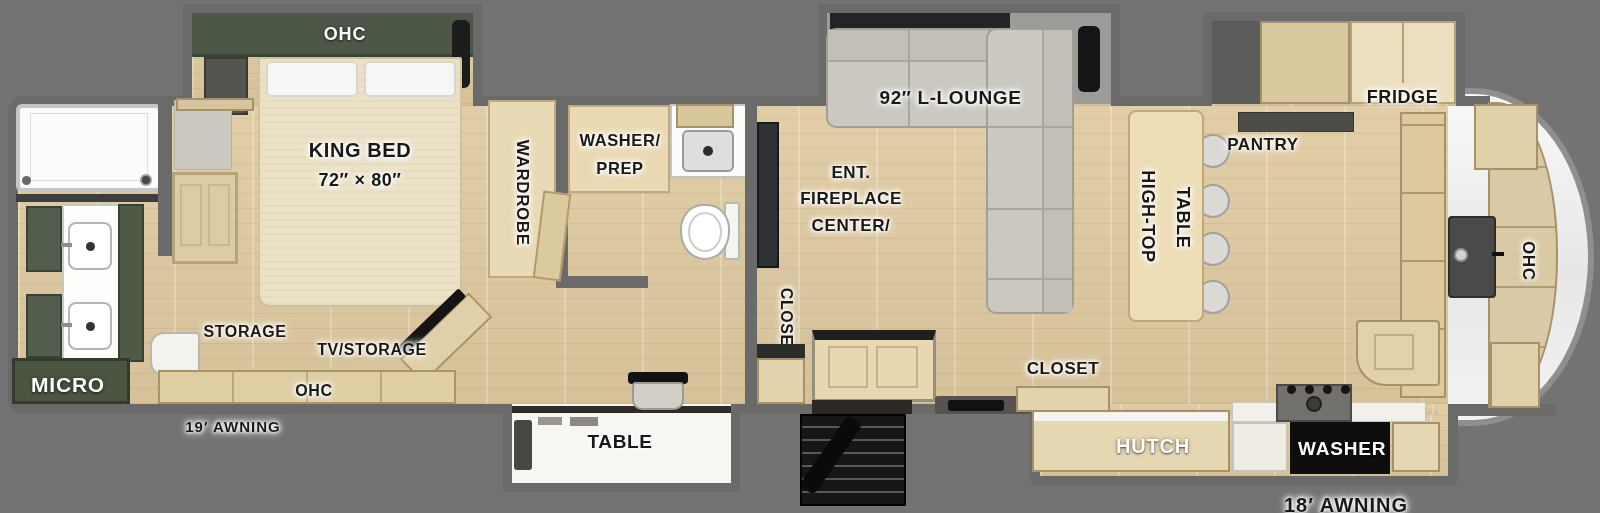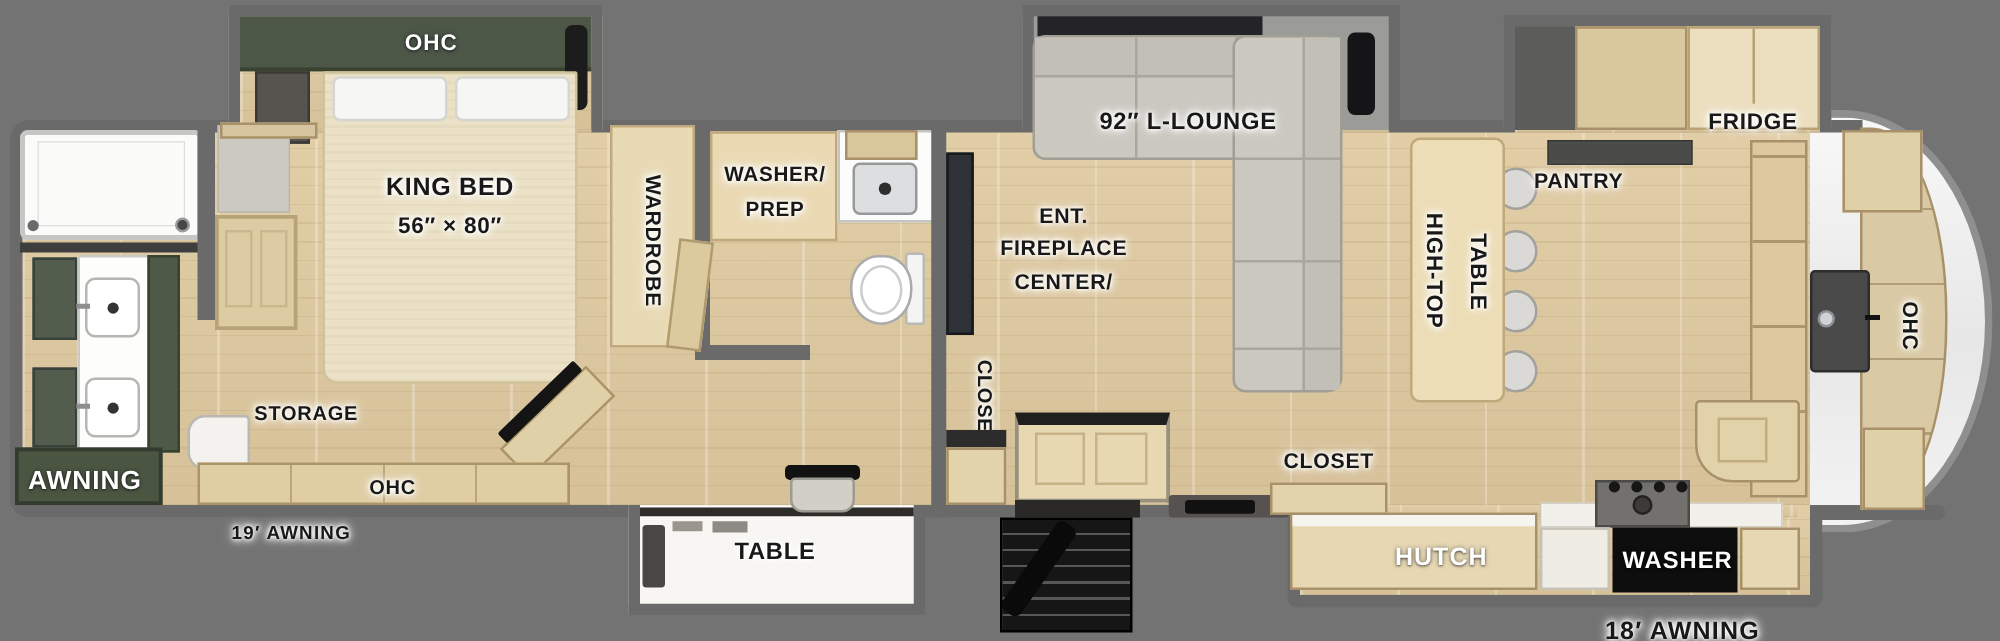--- a/index.html
+++ b/index.html
@@ -49,54 +49,55 @@
   <div class="lblw" style="left:300px;top:22px;width:90px;font-size:18px;">OHC</div>
   <div class="abs" style="left:204px;top:57px;width:44px;height:58px;background:#55544f;border:2px solid #3a3937;"></div>
   <div class="abs" style="left:452px;top:20px;width:18px;height:68px;background:#1c1c1c;border-radius:6px;"></div>
 
   <div class="abs" style="left:258px;top:57px;width:204px;height:250px;background:#ebe1c6;border:2px solid #cfc29c;border-radius:2px 2px 12px 12px;
               background-image:repeating-linear-gradient(0deg, rgba(160,140,95,.07) 0 2px, transparent 2px 7px);"></div>
   <div class="abs" style="left:266px;top:61px;width:92px;height:36px;background:#f6f6f4;border:2px solid #d5d5d1;border-radius:6px;"></div>
   <div class="abs" style="left:364px;top:61px;width:92px;height:36px;background:#f6f6f4;border:2px solid #d5d5d1;border-radius:6px;"></div>
   <div class="lbl" style="left:278px;top:134px;width:164px;font-size:20px;line-height:1.6;">
     <span style="display:block">KING BED</span>
-    <span style="display:block;font-size:18px;">56″ × 80″</span>
+    <span style="display:block;font-size:18px;">72″ × 80″</span>
   </div>
 
   <div class="abs" style="left:16px;top:104px;width:146px;height:88px;background:#fbfbfa;border:4px solid #c6c6c4;border-radius:6px;"></div>
   <div class="abs" style="left:30px;top:113px;width:118px;height:68px;border:1px solid #ddd;"></div>
   <div class="abs circle" style="left:140px;top:174px;width:12px;height:12px;background:#474747;border:2px solid #9a9a9a;"></div>
   <div class="abs circle" style="left:22px;top:176px;width:9px;height:9px;background:#6a6a6a;"></div>
   <div class="abs" style="left:16px;top:194px;width:146px;height:8px;background:#3e3e3e;"></div>
 
   <div class="abs" style="left:26px;top:206px;width:36px;height:66px;background:#525d4e;border:2px solid #39423a;"></div>
   <div class="abs" style="left:26px;top:294px;width:36px;height:64px;background:#525d4e;border:2px solid #39423a;"></div>
   <div class="abs" style="left:62px;top:204px;width:58px;height:158px;background:#fdfdfc;border:2px solid #c9c9c5;"></div>
   <div class="abs" style="left:68px;top:222px;width:44px;height:48px;background:#fff;border:2px solid #b5b5b2;border-radius:8px;"></div>
   <div class="abs circle" style="left:86px;top:242px;width:9px;height:9px;background:#333;"></div>
   <div class="abs" style="left:61px;top:243px;width:11px;height:4px;background:#8e8e8e;"></div>
   <div class="abs" style="left:68px;top:302px;width:44px;height:48px;background:#fff;border:2px solid #b5b5b2;border-radius:8px;"></div>
   <div class="abs circle" style="left:86px;top:322px;width:9px;height:9px;background:#333;"></div>
   <div class="abs" style="left:61px;top:323px;width:11px;height:4px;background:#8e8e8e;"></div>
   <div class="abs" style="left:118px;top:204px;width:26px;height:158px;background:#4e5946;border:2px solid #39422f;"></div>
 
   <div class="abs" style="left:12px;top:358px;width:118px;height:46px;background:#4a5542;border:3px solid #323b2e;"></div>
-  <div class="lblw" style="left:16px;top:370px;width:104px;font-size:21px;">AWNING</div>
+  <div class="lblw" style="left:16px;top:370px;width:104px;font-size:21px;">MICRO</div>
 
   <div class="abs wall" style="left:158px;top:96px;width:14px;height:160px;"></div>
   <div class="abs" style="left:174px;top:100px;width:58px;height:70px;background:#ccc9c2;border:1px solid #b5b2aa;"></div>
   <div class="abs" style="left:176px;top:98px;width:78px;height:13px;background:#d6c59e;border:2px solid #a8926a;"></div>
   <div class="abs" style="left:172px;top:172px;width:66px;height:92px;background:#ddcba3;border:3px solid #b6a478;"></div>
   <div class="abs" style="left:180px;top:184px;width:22px;height:62px;border:2px solid #c9b88e;"></div>
   <div class="abs" style="left:208px;top:184px;width:22px;height:62px;border:2px solid #c9b88e;"></div>
 
   <div class="abs" style="left:150px;top:332px;width:50px;height:44px;background:#f3f2ee;border:2px solid #b9b7b1;border-radius:14px 4px 4px 14px;"></div>
   <div class="lbl" style="left:195px;top:320px;width:100px;font-size:16px;">STORAGE</div>
   <div class="abs" style="left:398px;top:321px;width:96px;height:34px;background:#e0d0a8;border:2px solid #ab9468;transform:rotate(-44deg);"></div>
   <div class="abs" style="left:390px;top:316px;width:84px;height:11px;background:#141414;border-radius:2px;transform:rotate(-44deg);"></div>
+  <div class="lbl" style="left:298px;top:338px;width:148px;font-size:16px;">TV/STORAGE</div>
   <div class="abs" style="left:158px;top:370px;width:298px;height:34px;background:#dfcda4;border:2px solid #ab9468;
               background-image:repeating-linear-gradient(90deg, transparent 0 72px, rgba(120,90,40,.35) 72px 74px);"></div>
   <div class="lbl" style="left:282px;top:379px;width:64px;font-size:16px;">OHC</div>
 
   <div class="abs" style="left:488px;top:100px;width:68px;height:178px;background:#e8dab5;border:2px solid #c0a97c;"></div>
   <div class="lbl vl" style="left:437px;top:180px;width:170px;font-size:17px;">WARDROBE</div>
 
   <div class="abs wall" style="left:556px;top:96px;width:12px;height:192px;"></div>
   <div class="abs wall" style="left:556px;top:276px;width:92px;height:12px;"></div>
   <div class="abs" style="left:538px;top:192px;width:28px;height:88px;background:#dcca9f;border:2px solid #b19a6d;transform:rotate(7deg);"></div>

